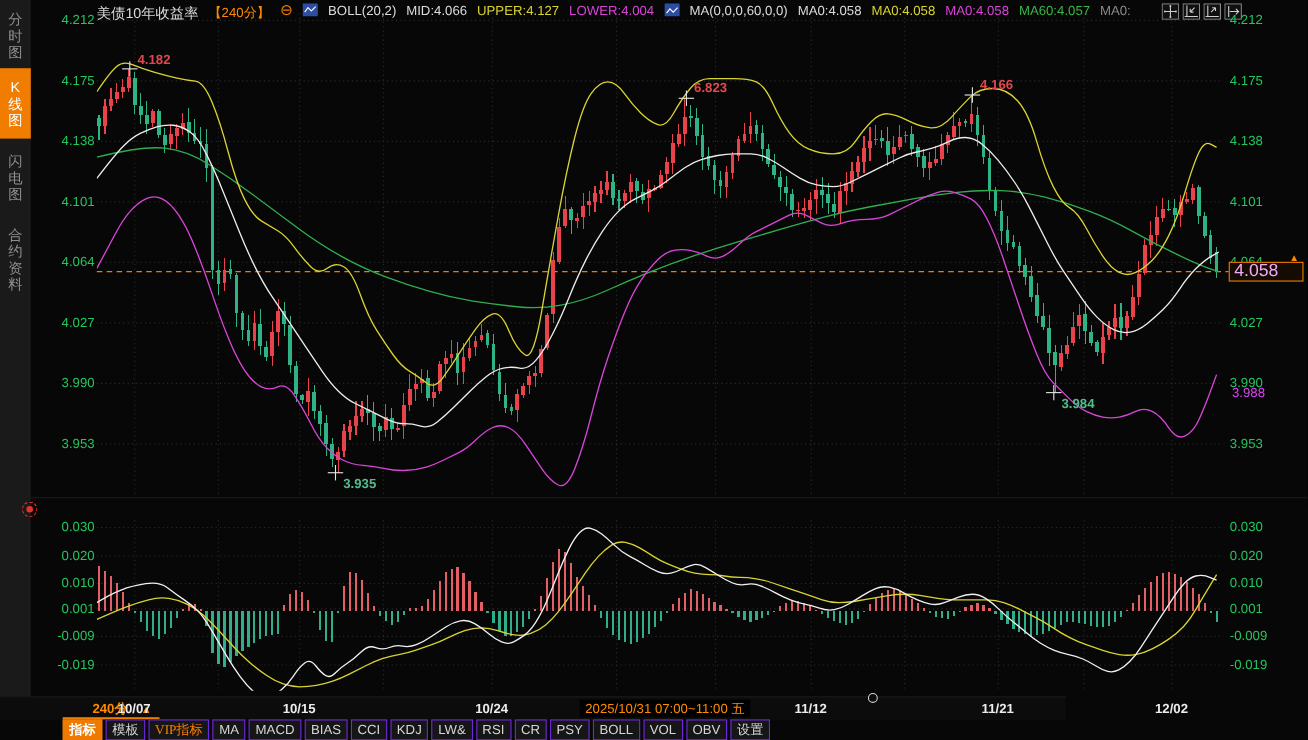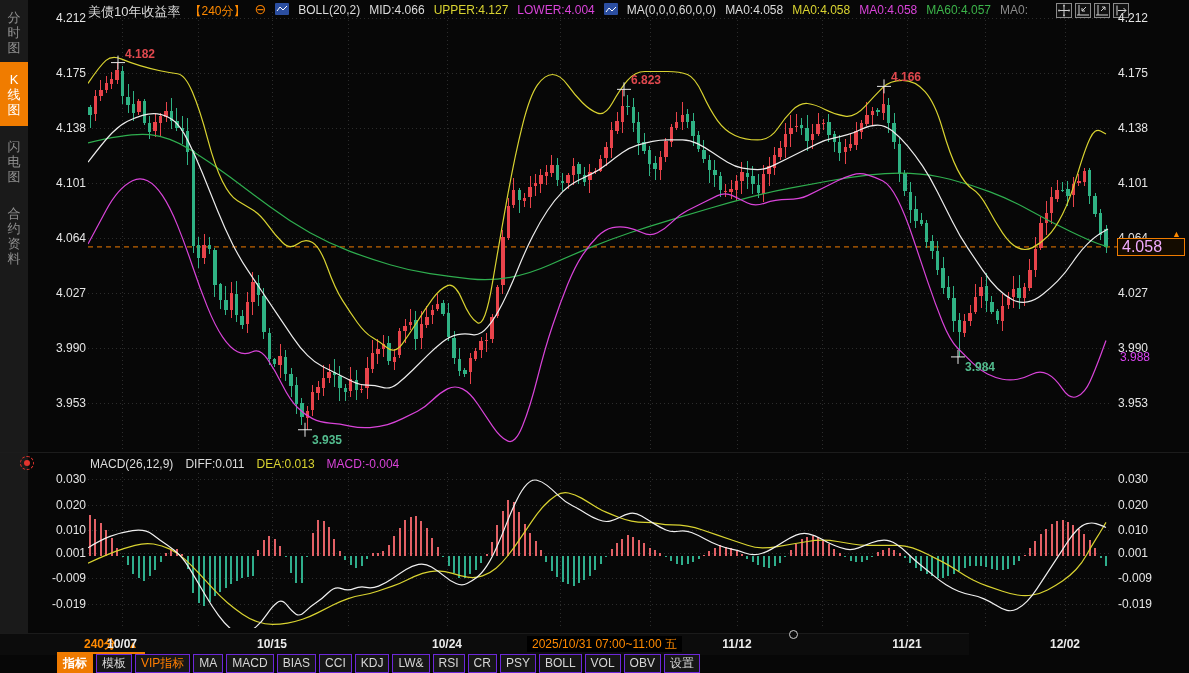--- a/index.html
+++ b/index.html
@@ -18,21 +18,21 @@
   .topbar{position:absolute;left:88px;top:3px;height:16px;display:flex;align-items:flex-start;gap:9px;
           font-size:12px;white-space:nowrap;}
   .cw{color:#dcdcdc}.cy{color:#d9d331}.cm{color:#d944d9}.co{color:#ff8a00}
   .collapse{color:#f07c00;font-size:14px;line-height:12px;cursor:pointer;}
   .miniic{display:inline-block;vertical-align:middle;}
   .winicons{position:absolute;left:1056px;top:3px;display:flex;gap:3px;}
   .winbtn{cursor:pointer;display:block;}
   
   #canvas{position:absolute;left:0;top:0;}
   
-  .axlbl{position:absolute;font-size:12px;color:#e5e5e5;}
+  .axlbl{position:absolute;font-size:12px;color:#22c55e;}
   .axl{left:34px;width:52px;text-align:right;}
   .axr{left:1118px;width:60px;text-align:left;}
   .curbox{position:absolute;left:1117px;top:238px;width:62px;height:16px;border:1px solid #f07c00;
           color:#f0abfc;font-size:16px;line-height:16px;padding-left:4px;background:#140c00;}
   .curarrow{position:absolute;left:1172px;top:229px;color:#ff8a00;font-size:9px;}
   .refprice{position:absolute;left:1120px;top:350px;color:#d946ef;font-size:12px;}
   .anno{position:absolute;font-size:12px;font-weight:700;}
   .anno.high{color:#e0484e}.anno.low{color:#53bc8e}
   
   .macdheader{position:absolute;left:90px;top:457px;font-size:12px;display:flex;gap:12px;white-space:nowrap;}
@@ -43,21 +43,21 @@
   .punder{position:absolute;left:57px;top:18px;width:88px;height:2px;background:#f07c00;}
   .datelbl{position:absolute;top:3px;font-size:12px;font-weight:700;color:#ececec;transform:translateX(-50%);}
   .selbox{position:absolute;left:527px;top:2px;background:#000;color:#ff8a00;font-size:12px;
           padding:0 5px;line-height:16px;white-space:nowrap;text-align:right;}
   .mdot{position:absolute;left:789px;top:-4px;width:7px;height:7px;border:1px solid #cfcfcf;border-radius:50%;background:#0c0c0c;}
   
   .toolbar{position:absolute;left:57px;top:654px;display:flex;gap:3px;}
   .tbtn{background:#161616;color:#d6d6d6;font-size:12px;line-height:15px;padding:1px 5px;
         border:1px solid #6d28d9;cursor:pointer;white-space:nowrap;}
   .tbtn.active{background:#ef7a00;color:#fff;border-color:#ef7a00;font-weight:700;}
-  .tbtn.vip{color:#ff7e00;}
+  .tbtn.vip{color:#ff7e00;font-family:Liberation Serif, serif;}
   .watermark{position:absolute;left:1073px;top:612px;font-size:31px;color:rgba(196,201,208,.95);letter-spacing:1px;}
 </style>
 </head>
 <body>
 
 <div class="app">
 
   <div class="sidebar" id="sidebar">
       <div class="sbtab" style="top: 4px; height: 56px;">
         <span>分</span>
@@ -810,26 +810,20 @@
       <div class="anno high" style="left: 631px; top: 73.3514px;">6.823</div>
       <div class="anno high" style="left: 891px; top: 70.3784px;">4.166</div>
       <div class="anno low" style="left: 312px; top: 432.757px;">3.935</div>
       <div class="anno low" style="left: 965px; top: 359.919px;">3.984</div>
     </div>
 
   <div class="curbox">4.058</div>
   <div class="curarrow">▲</div>
   <div class="refprice">3.988</div>
 
-  <div class="macdheader">
-    <span class="cw">MACD(26,12,9)</span>
-    <span class="cw">DIFF:0.011</span>
-    <span class="cy">DEA:0.013</span>
-    <span class="cm">MACD:-0.004</span>
-  </div>
 
   <div class="xrow" id="xrow">
     <span class="period">
       <span>240分</span><span class="tri">▲</span>
     </span>
     <span class="punder"></span>
     <span class="selbox">2025/10/31 07:00~11:00 五</span>
     <span class="mdot"></span>
   <span class="datelbl" style="left: 122px;">10/07</span>
       <span class="datelbl" style="left: 272px;">10/15</span>

